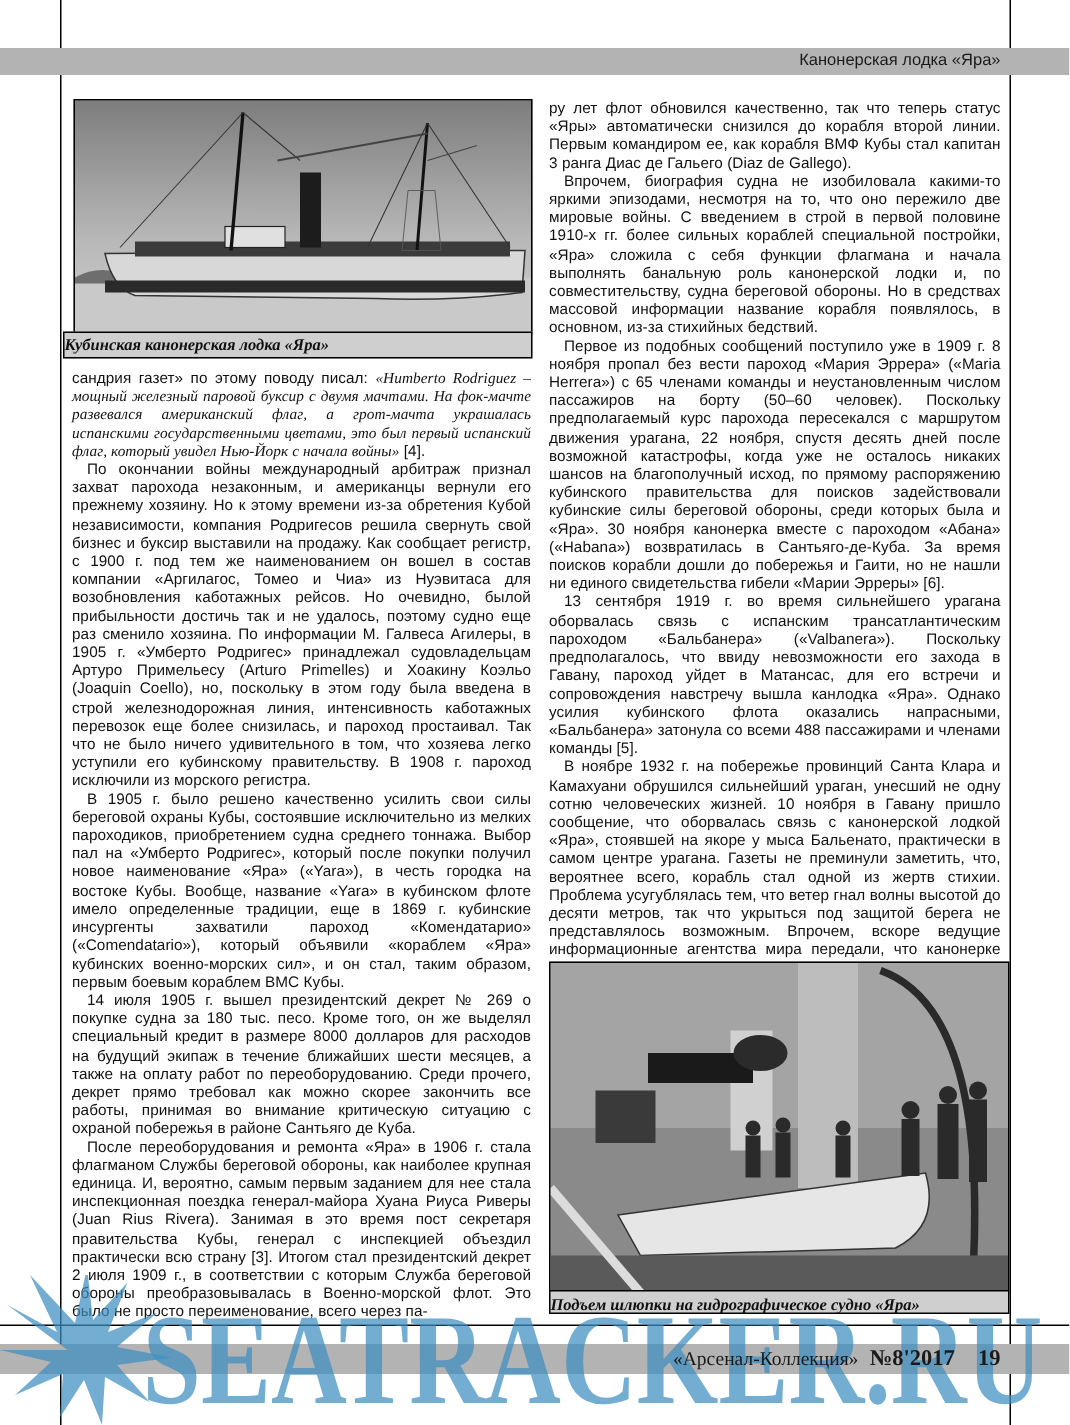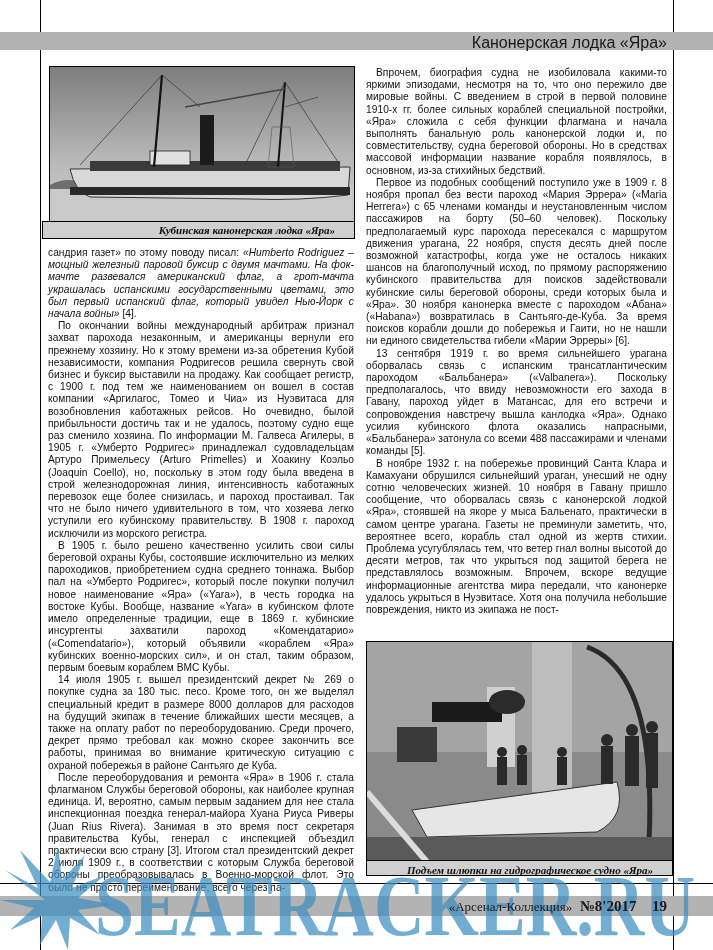--- a/index.html
+++ b/index.html
@@ -1,34 +1,34 @@
 <!DOCTYPE html>
 <html><head>
 <meta charset="utf-8">
 <style>
   html, body { margin:0; padding:0; background:#ffffff; }
   body { width:713px; height:950px; position:relative; overflow:hidden;
          font-family:"Liberation Sans", sans-serif; color:#111; }
   .vline { position:absolute; width:1px; background:#000; }
   .hline { position:absolute; height:1px; background:#000; }
   .header-band { position:absolute; left:0; top:32px; width:713px; height:18px; background:#b3b3b3; }
-  .header-title { position:absolute; right:46px; top:34px; font-size:16px; color:#1a1a1a; font-family:"Liberation Sans", sans-serif; }
+  .header-title { position:absolute; right:46px; top:34px; font-size:11px; color:#1a1a1a; font-family:"Liberation Sans", sans-serif; }
   .footer-band { position:absolute; left:0; top:896px; width:713px; height:20px; background:#b3b3b3; }
   .footer-text { position:absolute; right:46px; top:896px; height:32px; line-height:20px; font-family:"Liberation Serif", serif; font-size:14px; color:#1a1a1a; }
   .footer-text .mag { font-size:13px; }
   .footer-text .issue { font-weight:bold; font-size:15px; margin-left:4px; }
   .footer-text .pg { font-weight:bold; font-size:15px; margin-left:12px; }
 
   .photo { position:absolute; border:1.5px solid #000; overflow:hidden; background:#9a9a9a; }
-  .caption { position:absolute; background:#cfcfcf; border:1.5px solid #000; font-family:"Liberation Serif", serif; font-style:italic; font-weight:bold; font-size:11px; text-align:right; padding-right:19px; box-sizing:border-box; color:#111; }
+  .caption { position:absolute; background:#cfcfcf; border:1.5px solid #000; font-family:"Liberation Serif", serif; font-style:italic; font-weight:bold; font-size:11px; text-align:left; padding-right:1px; box-sizing:border-box; color:#111; }
 
   .col { position:absolute; font-size:10.2px; line-height:12.2px; text-align:justify; letter-spacing:0.05px; }
   .col p { margin:0; text-indent:10px; }
   .col p.noind { text-indent:0; }
-  .col i { font-style:italic; }
+  .col i { font-style:italic;font-family:Liberation Serif, serif; }
 
   .watermark { position:absolute; left:0; top:850px; width:713px; height:100px; pointer-events:none; }
 </style>
 </head>
 <body>
 
 <div class="vline" style="left:40px; top:0; height:950px;"></div>
 <div class="vline" style="left:673px; top:0; height:950px;"></div>
 <div class="hline" style="left:0; top:883px; width:713px;"></div>
 
@@ -70,20 +70,21 @@
 
 <div class="col" style="left:48px; top:247px; width:306px;">
   <p class="noind"><span>сандрия газет»  по этому поводу писал: </span><i>«Humberto Rodriguez – мощный железный паровой буксир с двумя мачтами. На фок-мачте развевался американский флаг, а грот-мачта украшалась испанскими государственными цветами, это был первый испанский флаг, который увидел Нью-Йорк с начала войны»</i><span> [4].</span></p>
   <p>По окончании войны международный арбитраж признал захват парохода незаконным, и американцы вернули его прежнему хозяину. Но к этому времени из-за обретения Кубой независимости, компания Родригесов решила свернуть свой бизнес и буксир выставили на продажу. Как сообщает регистр, с 1900 г. под тем же наименованием он вошел в состав компании «Аргилагос, Томео и Чиа» из Нуэвитаса для возобновления каботажных рейсов. Но очевидно, былой прибыльности достичь так и не удалось, поэтому судно еще раз сменило хозяина. По информации М. Галвеса Агилеры, в 1905 г. «Умберто Родригес» принадлежал судовладельцам Артуро Примельесу (Arturo Primelles) и Хоакину Коэльо (Joaquin Coello), но, поскольку в этом году была введена в строй железнодорожная линия, интенсивность каботажных перевозок еще более снизилась, и пароход простаивал. Так что не было ничего удивительного в том, что хозяева легко уступили его кубинскому правительству. В 1908 г. пароход исключили из морского регистра.</p>
   <p>В 1905 г. было решено качественно усилить свои силы береговой охраны Кубы, состоявшие исключительно из мелких пароходиков, приобретением судна среднего тоннажа. Выбор пал на «Умберто Родригес», который после покупки получил новое наименование «Яра» («Yara»), в честь городка на востоке Кубы. Вообще, название «Yara» в кубинском флоте имело определенные традиции, еще в 1869 г. кубинские инсургенты захватили пароход «Комендатарио» («Comendatario»), который объявили «кораблем «Яра» кубинских военно-морских сил», и он стал, таким образом, первым боевым кораблем ВМС Кубы.</p>
   <p>14 июля 1905 г. вышел президентский декрет № 269 о покупке судна за 180 тыс. песо. Кроме того, он же выделял специальный кредит в размере 8000 долларов для расходов на будущий экипаж в течение ближайших шести месяцев, а также на оплату работ по переоборудованию. Среди прочего, декрет прямо требовал как можно скорее закончить все работы, принимая во внимание критическую ситуацию с охраной побережья в районе Сантьяго де Куба.</p>
   <p>После переоборудования и ремонта «Яра» в 1906 г. стала флагманом Службы береговой обороны, как наиболее крупная единица. И, вероятно, самым первым заданием для нее стала инспекционная поездка генерал-майора Хуана Риуса Риверы (Juan Rius Rivera). Занимая в это время пост секретаря правительства Кубы, генерал с инспекцией объездил практически всю страну [3]. Итогом стал президентский декрет 2 июля 1909 г., в соответствии с которым Служба береговой обороны преобразовывалась в Военно-морской флот. Это было не просто переименование, всего через па-</p>
 </div>
 
 <div class="col" style="left:366px; top:67px; width:301px;">
+  <p class="noind">ру лет флот обновился качественно, так что теперь статус «Яры» автоматически снизился до корабля второй линии. Первым командиром ее, как корабля ВМФ Кубы стал капитан 3 ранга Диас де Гальего (Diaz de Gallego).</p>
   <p>Впрочем, биография судна не изобиловала какими-то яркими эпизодами, несмотря на то, что оно пережило две мировые войны. С введением в строй в первой половине 1910-х гг. более сильных кораблей специальной постройки, «Яра» сложила с себя функции флагмана и начала выполнять банальную роль канонерской лодки и, по совместительству, судна береговой обороны. Но в средствах массовой информации название корабля появлялось, в основном, из-за стихийных бедствий.</p>
   <p>Первое из подобных сообщений поступило уже в 1909 г. 8 ноября пропал без вести пароход «Мария Эррера» («Maria Herrera») с 65 членами команды и неустановленным числом пассажиров на борту (50–60 человек). Поскольку предполагаемый курс парохода пересекался с маршрутом движения урагана, 22 ноября, спустя десять дней после возможной катастрофы, когда уже не осталось никаких шансов на благополучный исход, по прямому распоряжению кубинского правительства для поисков задействовали кубинские силы береговой обороны, среди которых была и «Яра». 30 ноября канонерка вместе с пароходом «Абана» («Habana») возвратилась в Сантьяго-де-Куба. За время поисков корабли дошли до побережья и Гаити, но не нашли ни единого свидетельства гибели «Марии Эрреры» [6].</p>
   <p>13 сентября 1919 г. во время сильнейшего урагана оборвалась связь с испанским трансатлантическим пароходом «Бальбанера» («Valbanera»). Поскольку предполагалось, что ввиду невозможности его захода в Гавану, пароход уйдет в Матансас, для его встречи и сопровождения навстречу вышла канлодка «Яра». Однако усилия кубинского флота оказались напрасными, «Бальбанера» затонула со всеми 488 пассажирами и членами команды [5].</p>
   <p>В ноябре 1932 г. на побережье провинций Санта Клара и Камахуани обрушился сильнейший ураган, унесший не одну сотню человеческих жизней. 10 ноября в Гавану пришло сообщение, что оборвалась связь с канонерской лодкой «Яра», стоявшей на якоре у мыса Бальенато, практически в самом центре урагана. Газеты не преминули заметить, что, вероятнее всего, корабль стал одной из жертв стихии. Проблема усугублялась тем, что ветер гнал волны высотой до десяти метров, так что укрыться под защитой берега не представлялось возможным. Впрочем, вскоре ведущие информационные агентства мира передали, что канонерке удалось укрыться в Нуэвитасе. Хотя она получила небольшие повреждения, никто из экипажа не пост-</p>
 </div>
 
 <div class="photo" style="left:366px; top:641px; width:305px; height:220px;">
   <svg width="305" height="220" viewBox="0 0 305 220">
     <rect width="305" height="220" fill="#8a8a8a"></rect>
     <rect x="0" y="0" width="305" height="110" fill="#a4a4a4"></rect>

